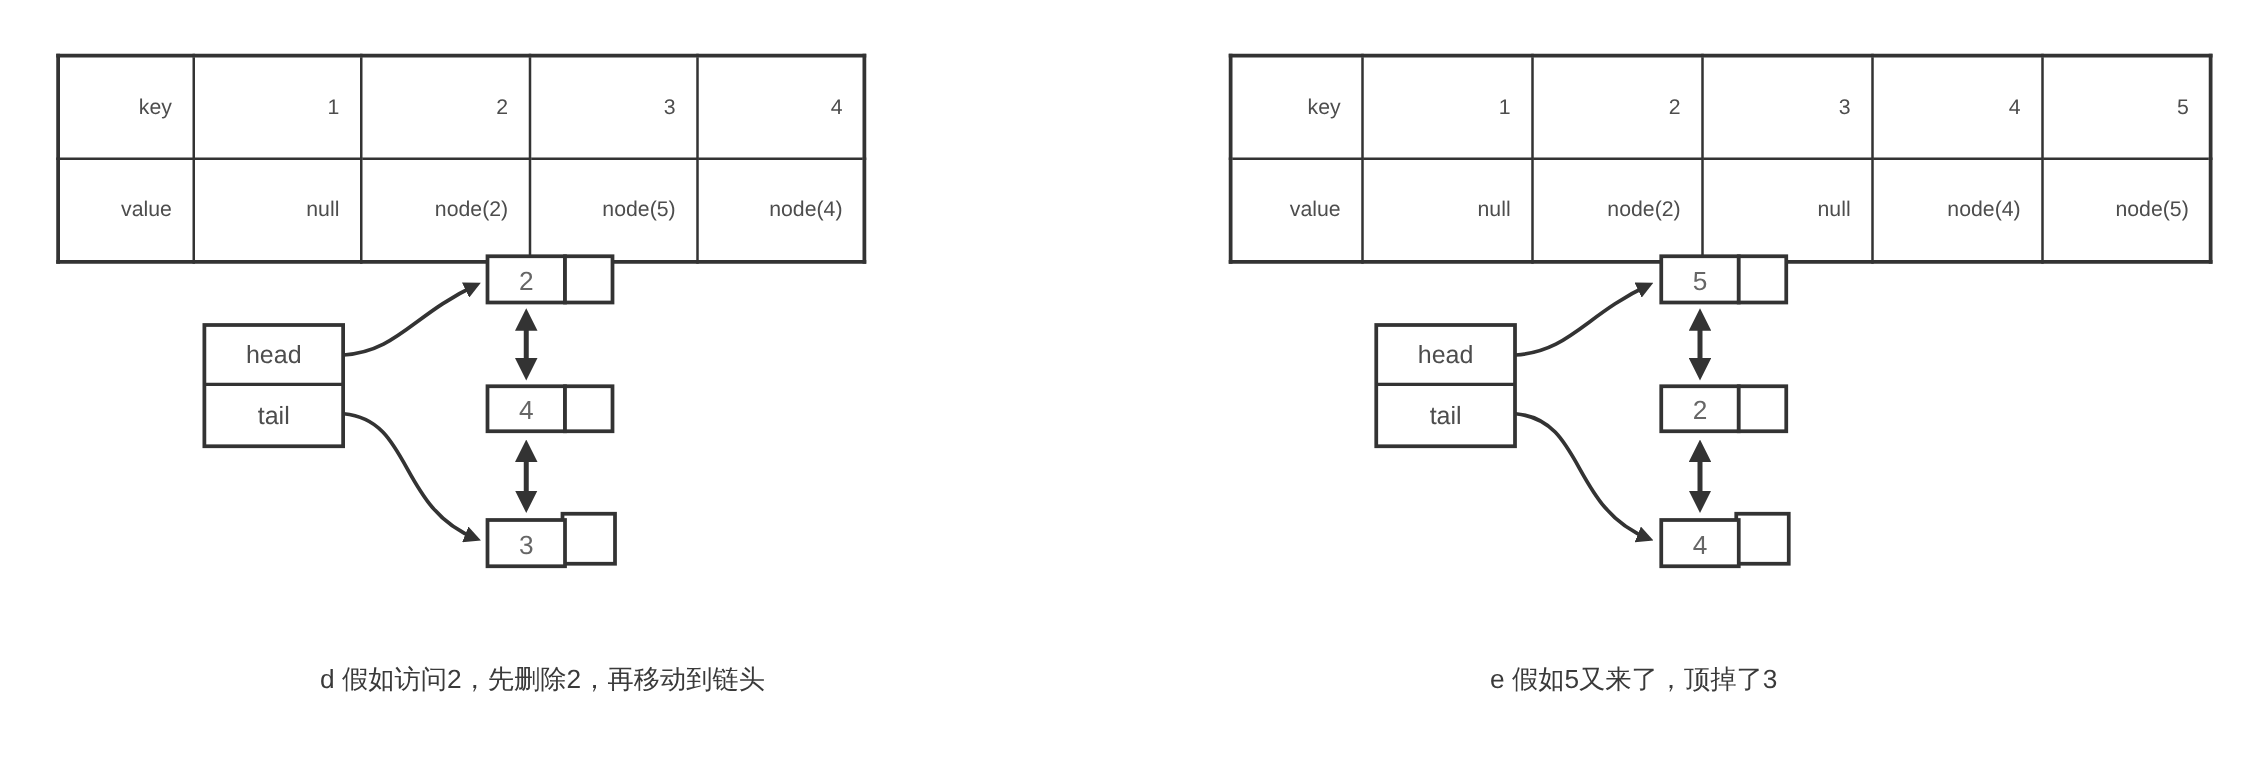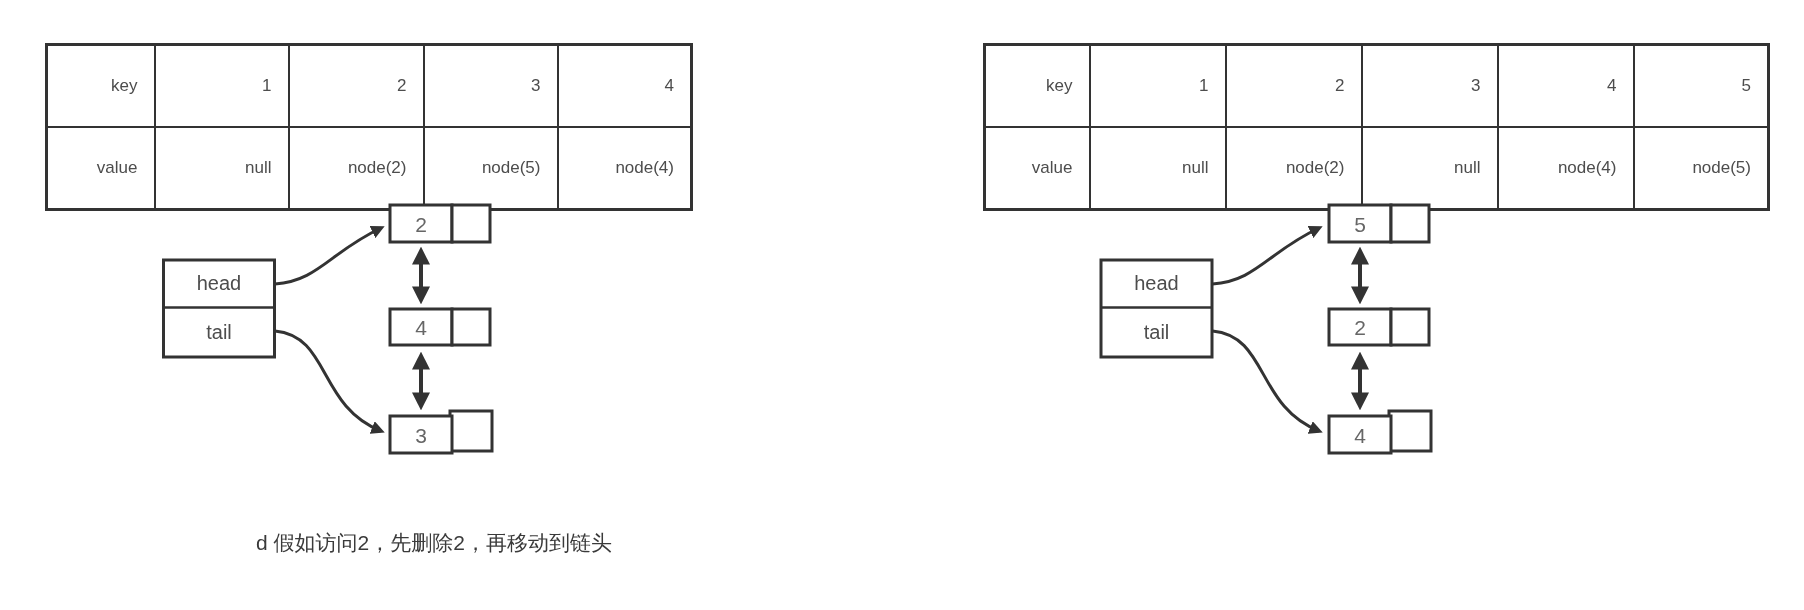--- a/index.html
+++ b/index.html
@@ -169,15 +169,16 @@
       <g>
         <rect class="box" x="487" y="411" width="42" height="40"></rect>
         <rect class="box" x="427" y="416" width="62" height="37"></rect>
         <text class="nval" x="458" y="443">4</text>
       </g>
 
       <line class="darrow" x1="458" y1="252" x2="458" y2="299" marker-start="url(#ahR)" marker-end="url(#ahR)"></line>
       <line class="darrow" x1="458" y1="357" x2="458" y2="405" marker-start="url(#ahR)" marker-end="url(#ahR)"></line>
     </svg>
 
+    <div class="caption">e 假如5又来了，顶掉了3</div>
   </section>
 
 </div>
 
 </body></html>

